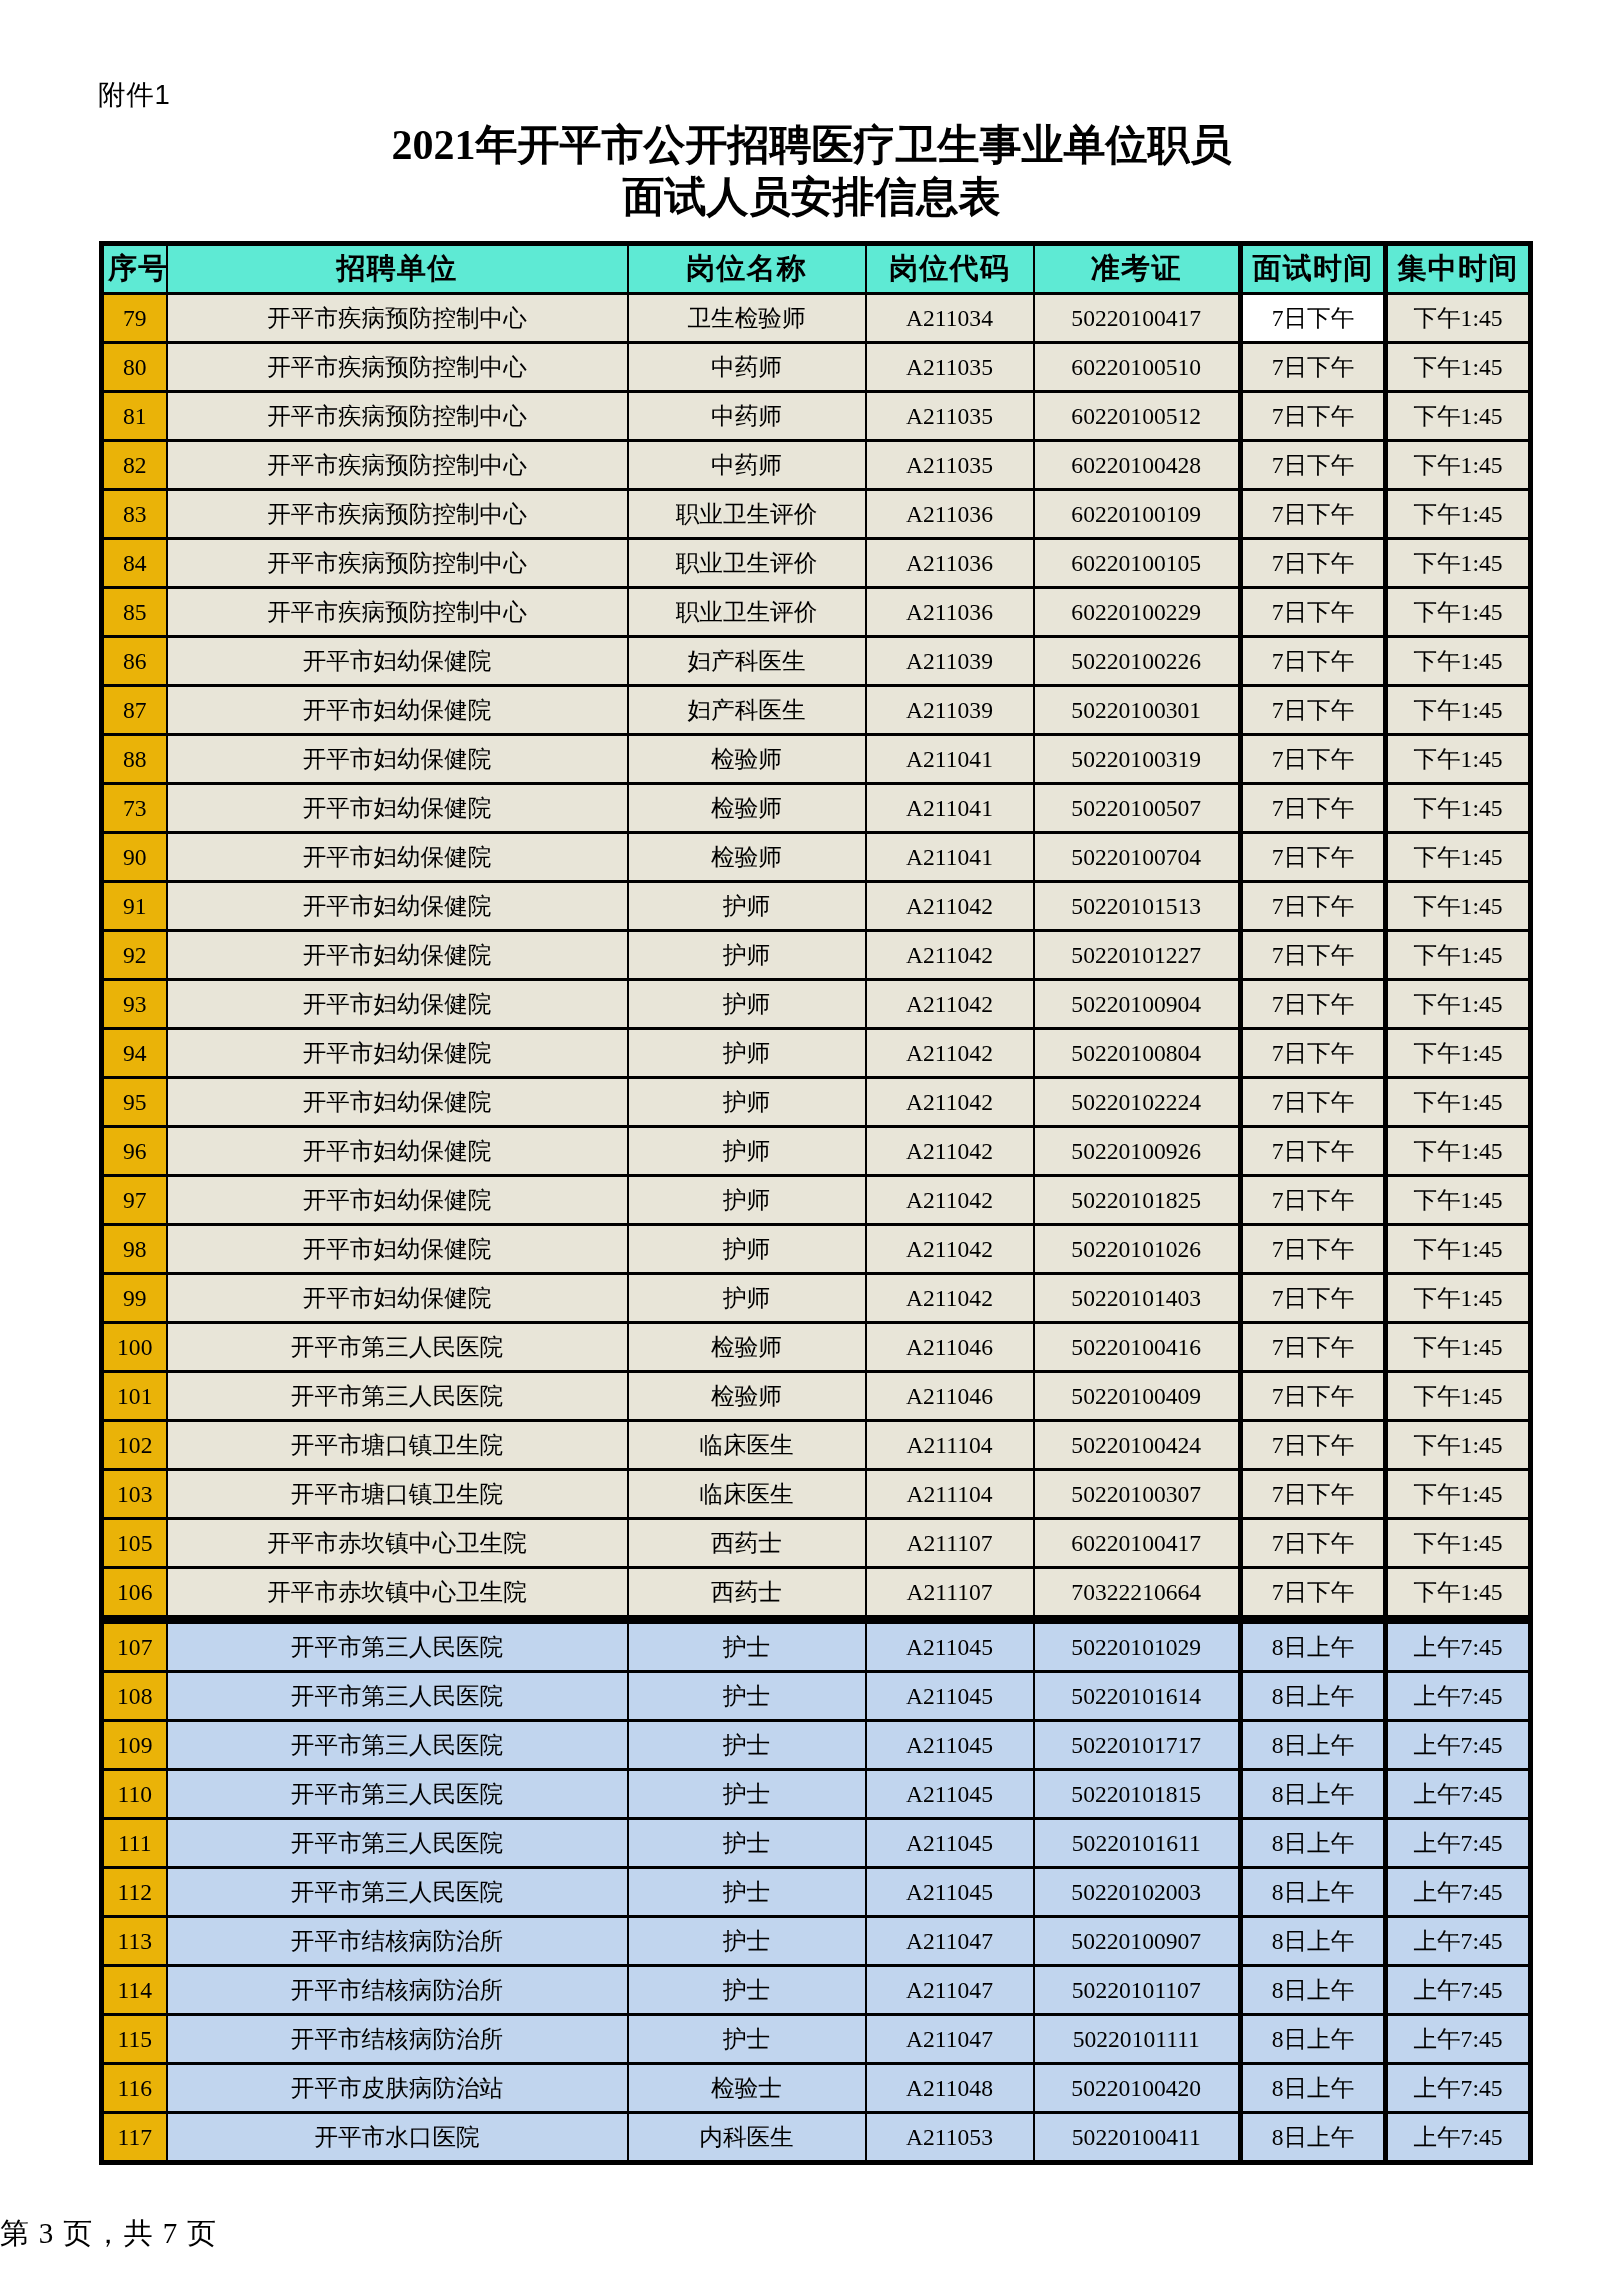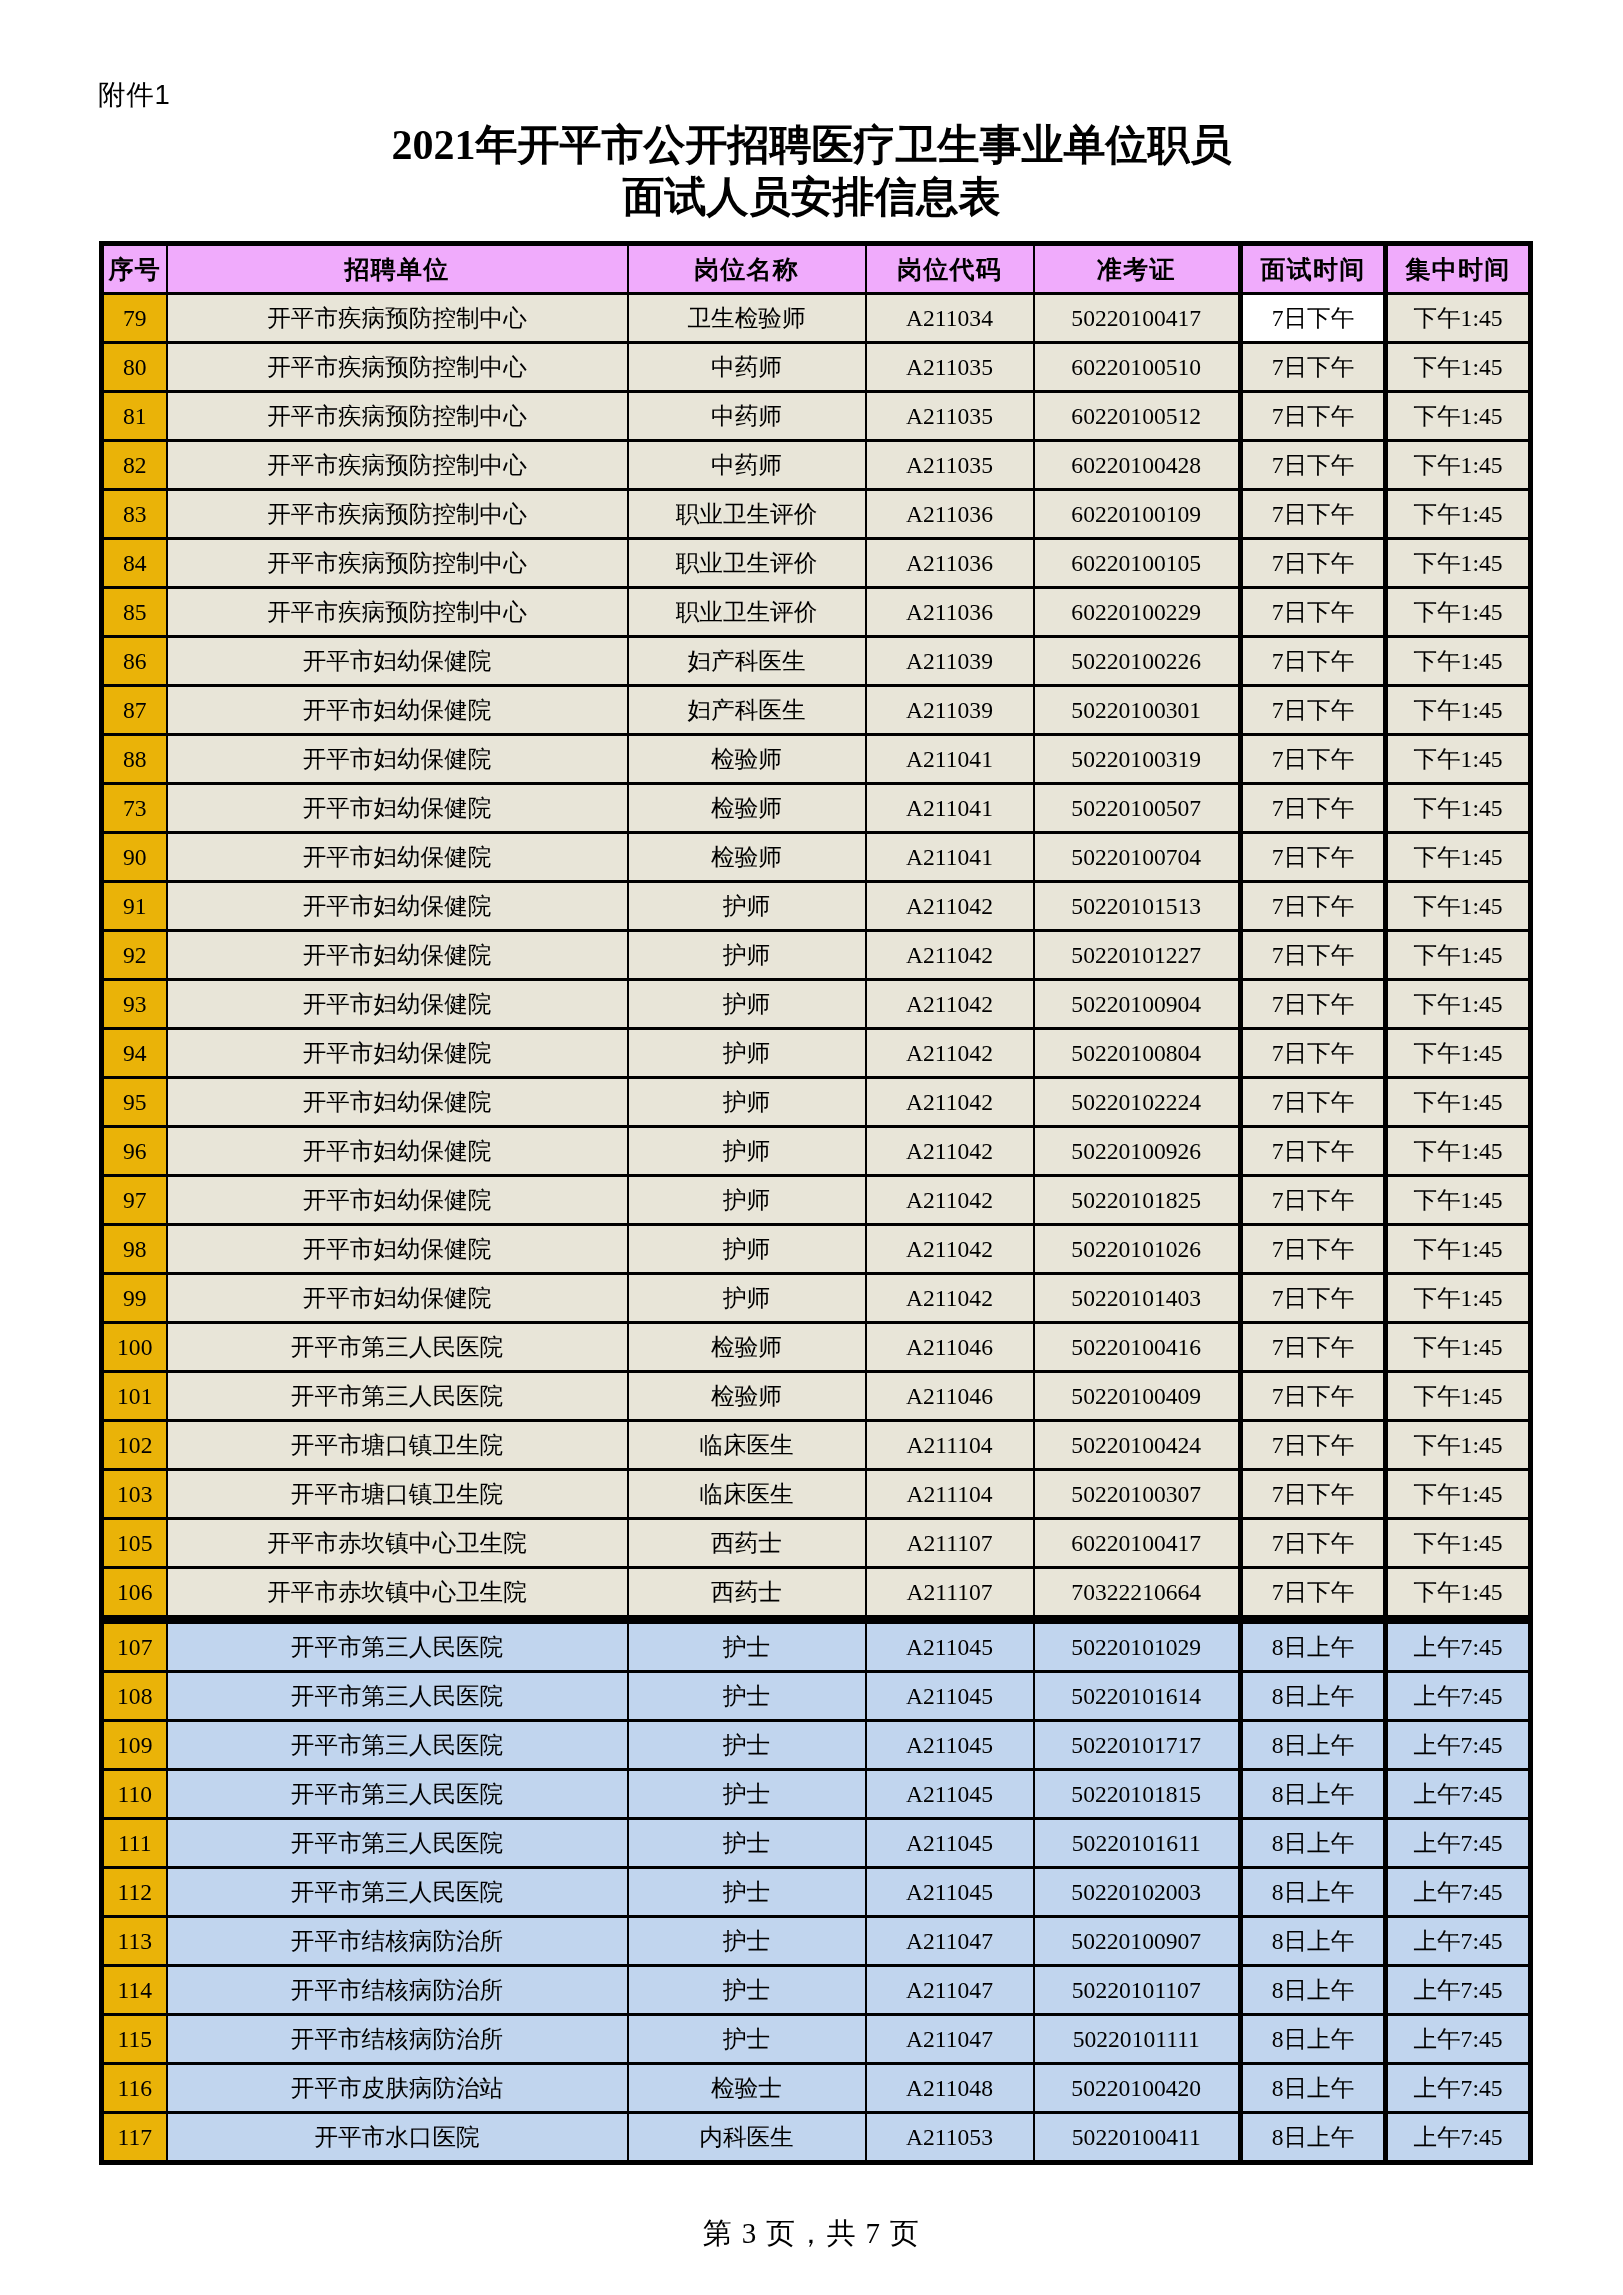--- a/index.html
+++ b/index.html
@@ -27,38 +27,38 @@
     width:1430px;
     border:5.2px solid #000;
   }
   .sched th,.sched td{
     border:2.6px solid #000;
     border-top-width:3.3px;border-bottom-width:3.3px;
     text-align:center;vertical-align:middle;
     padding:0 3.9px;overflow:hidden;white-space:nowrap;
   }
   .sched th{
-    height:46px;background:#f0abfc;
-    font-size:25px;font-weight:bold;letter-spacing:1.3px;
+    height:46px;background:#5eead4;
+    font-size:29px;font-weight:bold;letter-spacing:1.3px;
   }
   .sched td{
     height:46px;font-size:23.6px;
   }
   
   .sched th.col-itime,.sched td.col-itime{
     border-left-width:5.2px;border-right-width:5.2px;
   }
   .row-beige td{background:var(--beige,#e8e5d8);}
   .row-blue td{background:var(--blue,#c1d5ee);}
   .row-beige td.col-seq,.row-blue td.col-seq{background:#eab308;}
   .sched td.cell-white{background:#fff;}
   tr.section-start td{border-top-width:9.2px;}
   .footer{
     position:absolute;left:0;right:0;top:2214px;
-    text-align:center;font-size:29px;letter-spacing:1.3px;
+    font-size:29px;letter-spacing:1.3px;
   }
 </style>
 </head>
 <body>
 
 <div class="page">
 
   <div class="attachment">附件1</div>
 
   <div class="title-block">

